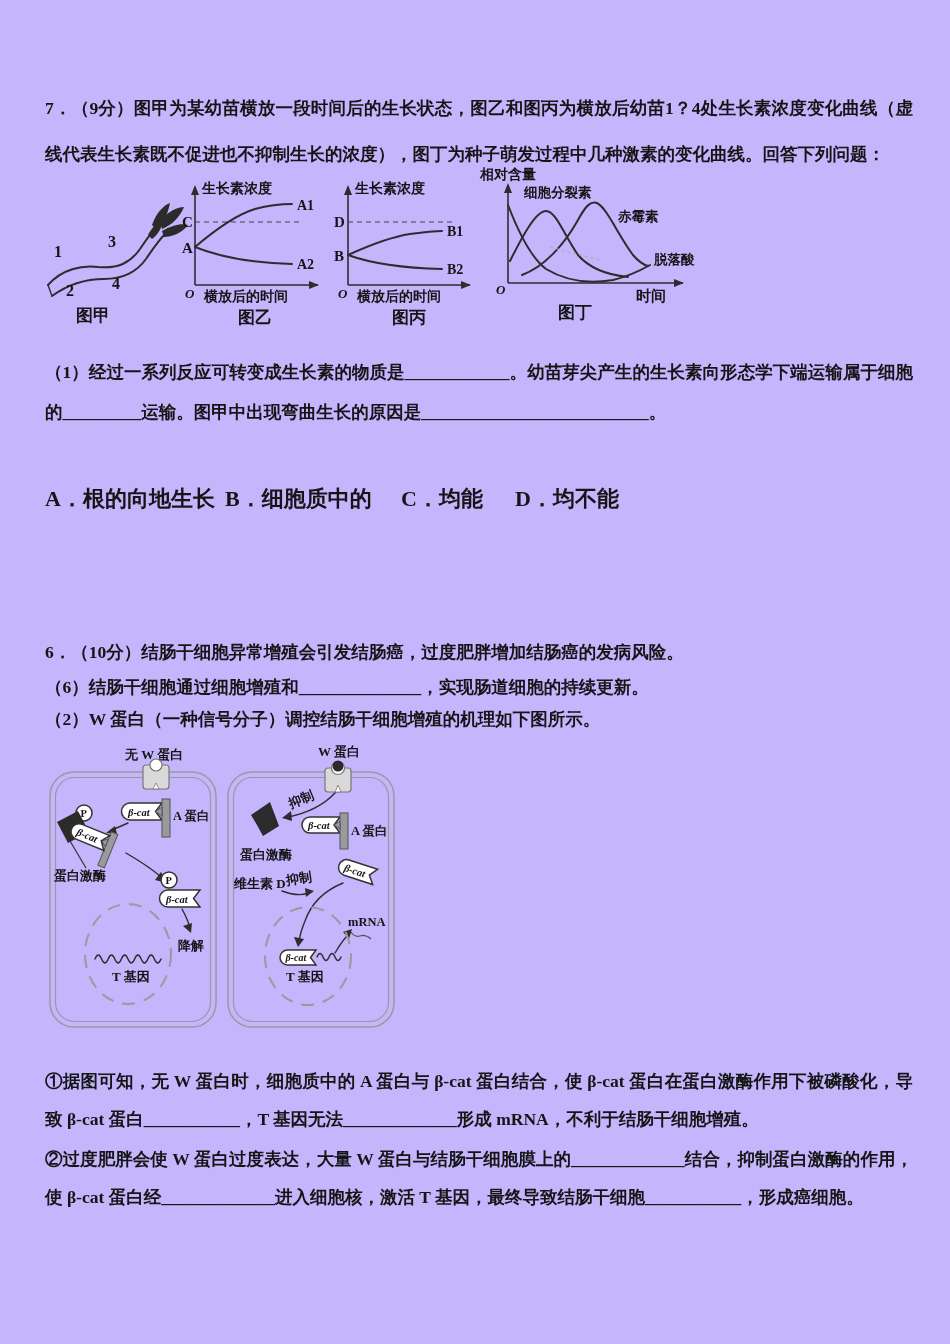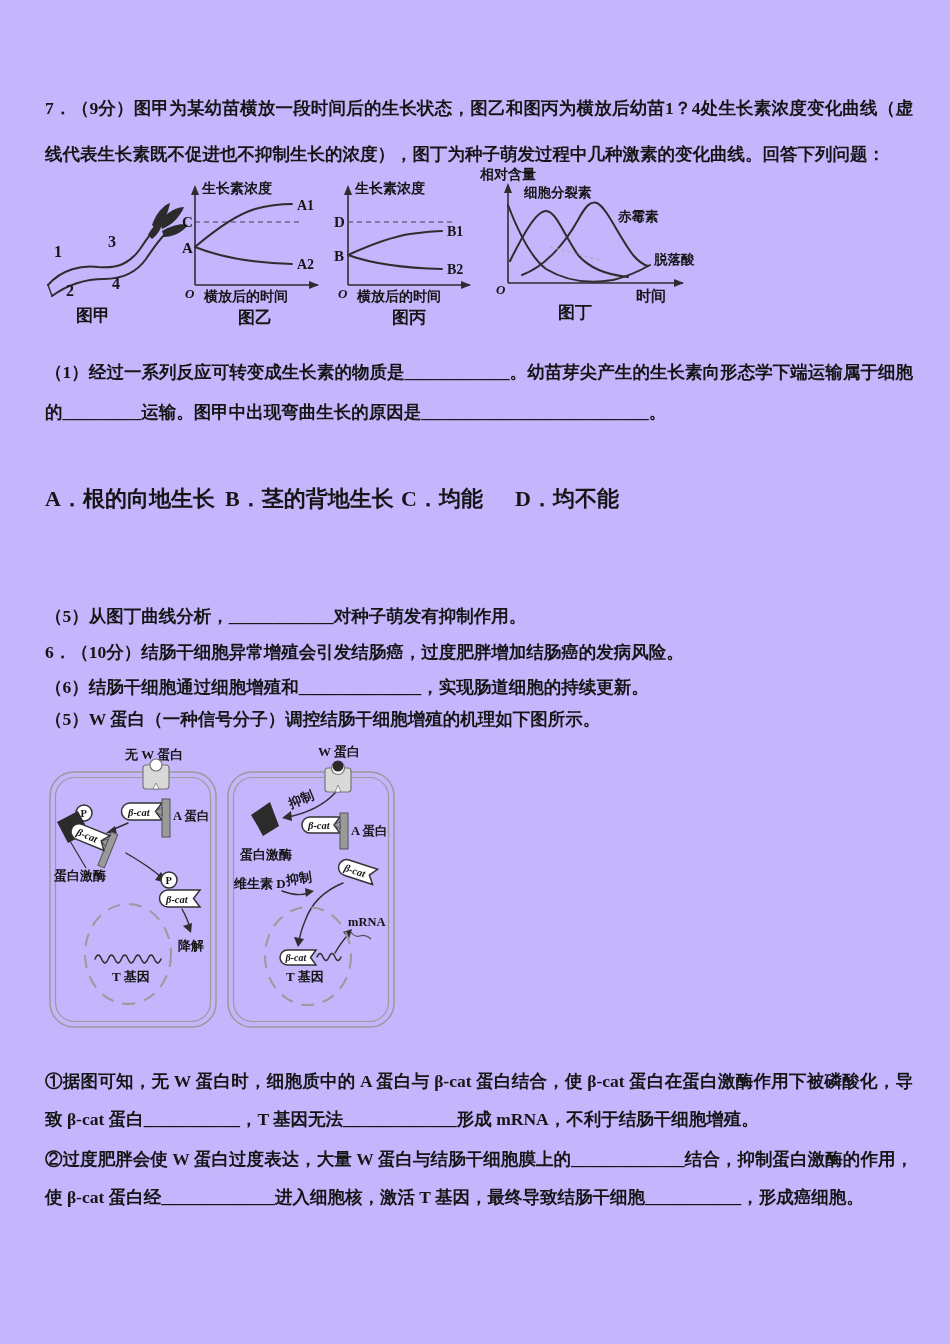--- a/index.html
+++ b/index.html
@@ -103,29 +103,28 @@
     <text x="140" y="58" font-size="13.5">赤霉素</text>
     <text x="176" y="101" font-size="13.5">脱落酸</text>
     <text x="18" y="131" font-size="13" class="ital">O</text>
     <text x="158" y="138" font-size="15">时间</text>
     <text x="80" y="155" font-size="17">图丁</text>
   </svg>
 
   <div class="para lh40" style="top:352px">（1）经过一系列反应可转变成生长素的物质是____________。幼苗芽尖产生的生长素向形态学下端运输属于细胞的_________运输。图甲中出现弯曲生长的原因是__________________________。</div>
   <div class="optrow">
     <span style="left:0px">A．根的向地生长</span>
-    <span style="left:180px">B．茎的背地生长</span>
+    <span style="left:180px">B．细胞质中的</span>
     <span style="left:356px">C．均能</span>
     <span style="left:470px">D．均不能</span>
   </div>
-  <div class="para lh40" style="top:596px">（5）从图丁曲线分析，____________对种子萌发有抑制作用。</div>
 
   <div class="para lh38" style="top:633px">6．（10分）结肠干细胞异常增殖会引发结肠癌，过度肥胖增加结肠癌的发病风险。</div>
   <div class="para lh38" style="top:668px">（6）结肠干细胞通过细胞增殖和______________，实现肠道细胞的持续更新。</div>
-  <div class="para lh38" style="top:700px">（5）W 蛋白（一种信号分子）调控结肠干细胞增殖的机理如下图所示。</div>
+  <div class="para lh38" style="top:700px">（2）W 蛋白（一种信号分子）调控结肠干细胞增殖的机理如下图所示。</div>
 
   <svg style="left:30px;top:725px" width="430" height="320" viewBox="0 0 430 320">
 
     <g>
       <text x="95" y="34" font-size="13">无 W 蛋白</text>
       <rect class="memb" x="20" y="47" width="166" height="255" rx="24" stroke-width="1.5"></rect>
       <rect class="memb" x="25.5" y="52.5" width="155" height="244" rx="19" stroke-width="1.2"></rect>
       <g>
         <rect class="rec" x="113" y="40" width="26" height="24" rx="3"></rect>
         <circle cx="126" cy="40" r="6" fill="#ffffff" stroke="#777" stroke-width="1.2"></circle>

